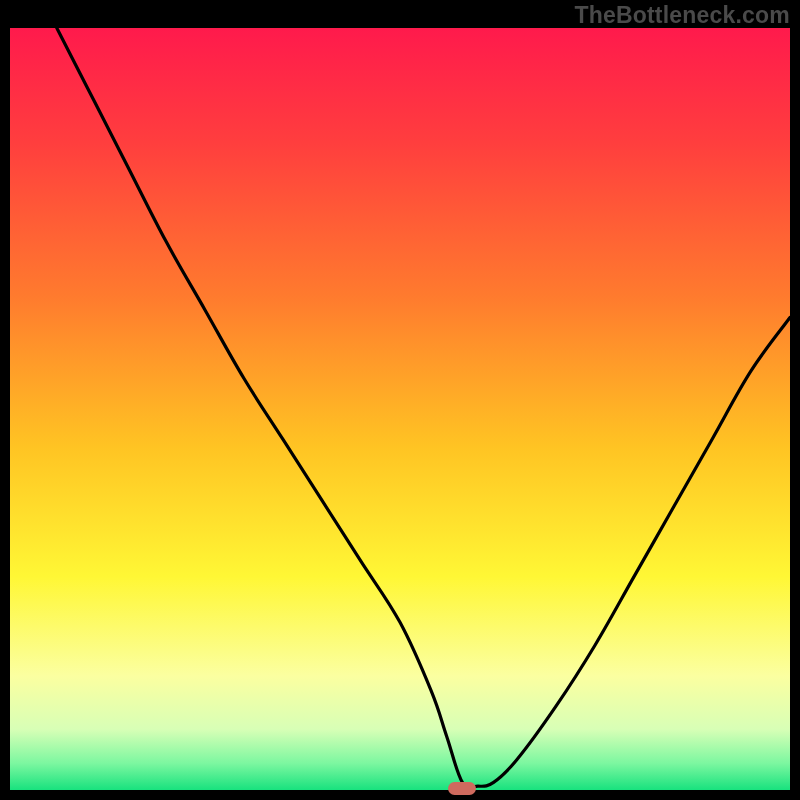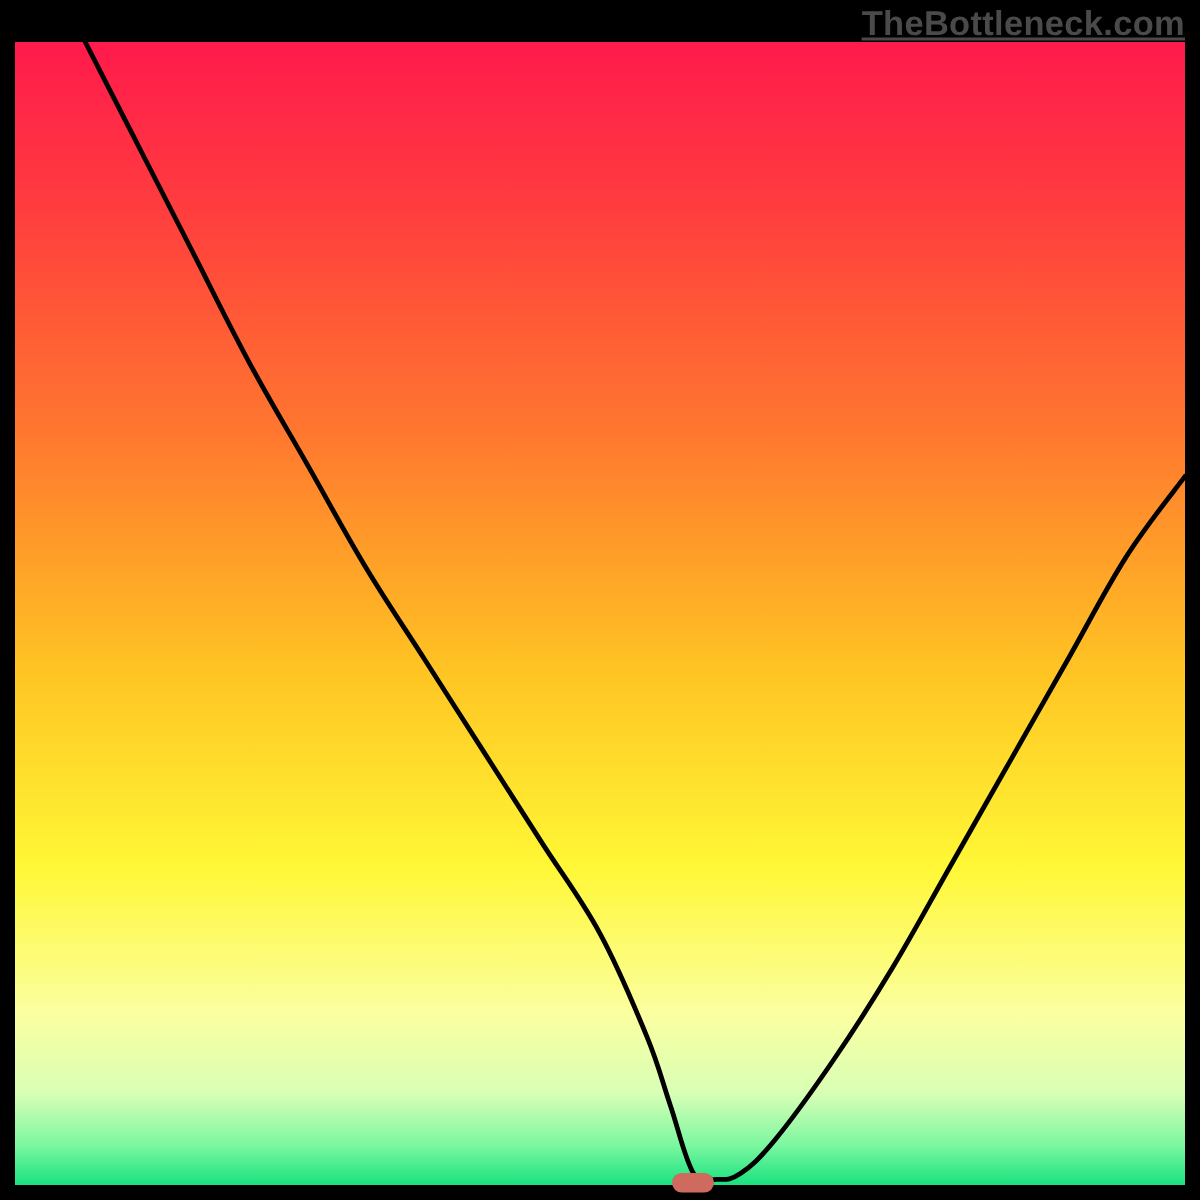--- a/index.html
+++ b/index.html
@@ -17,21 +17,20 @@
   }
   .watermark {
     position: absolute;
     top: 2px;
     right: 10px;
     color: #4a4a4a;
     font-size: 23px;
     font-weight: bold;
     letter-spacing: 0.2px;
     z-index: 10;
-    text-decoration: underline;
   }
   .stage {
     position: absolute;
     left: 10px;
     top: 28px;
     width: 780px;
     height: 762px;
     background: #000000;
   }
   svg.plot {

